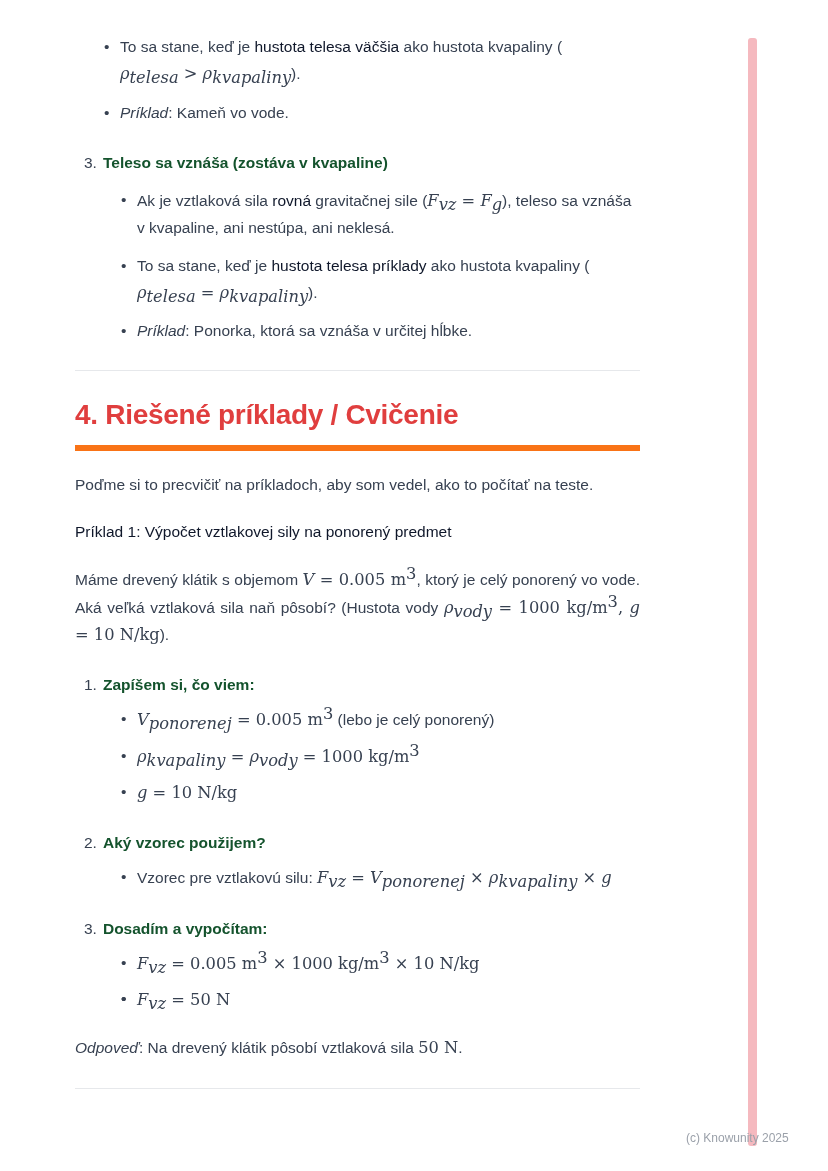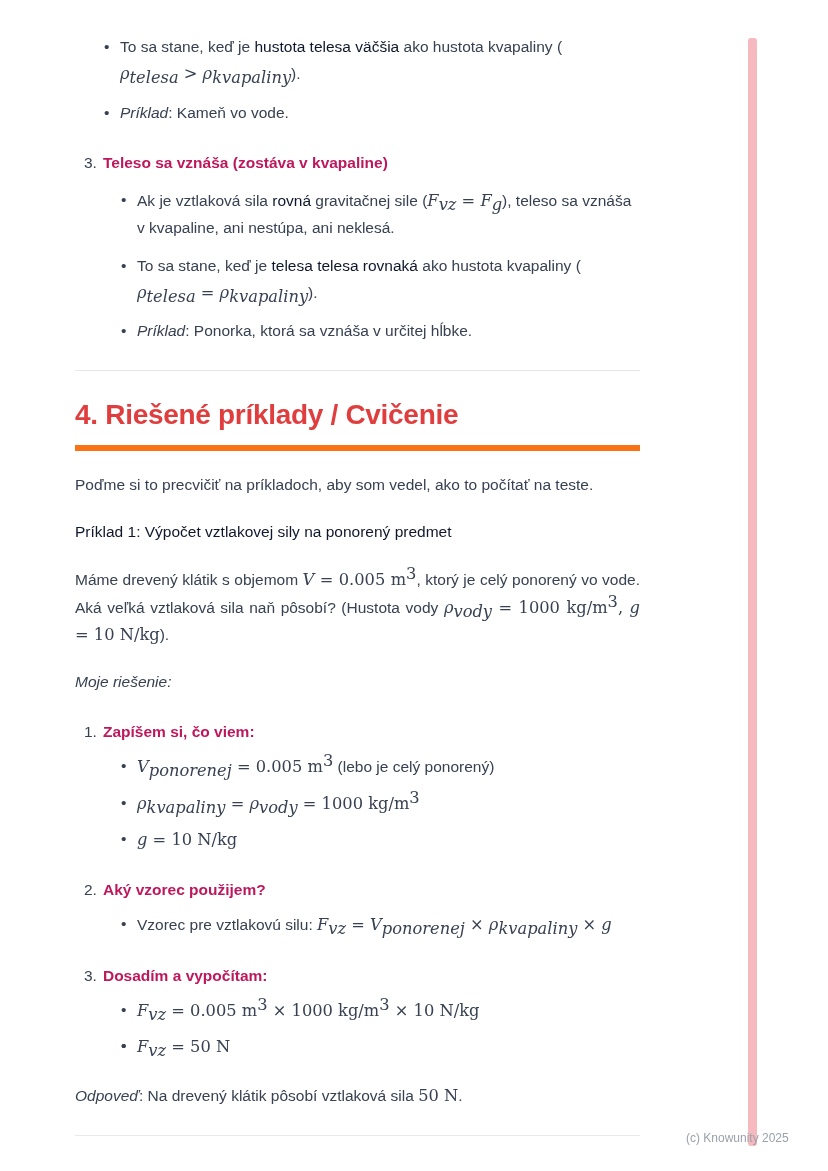--- a/index.html
+++ b/index.html
@@ -37,21 +37,21 @@
 
   
   .blist { list-style: none; }
   .top-list { margin-left: 28px; }
   .blist li { position: relative; padding-left: 17px; margin-bottom: 13px; }
   .blist li:last-child { margin-bottom: 0; }
   .marker { position: absolute; left: 1px; top: 0; }
 
   .olitem { margin-left: 9px; margin-top: 24px; }
   .oltitle .num { margin-right: 6px; }
-  .ttl { font-weight: 700; color: #be185d; }
+  .ttl { font-weight: 700; color: #14532d; }
 
   .sublist { margin-left: 36px; margin-top: 11px; }
   .sublist li { margin-bottom: 12px; }
   .sublist.tight { margin-top: 8px; }
   .sublist.tight li { margin-bottom: 9px; }
 
   
   .b { font-weight: 400; color: #0f172a; }
   .i { font-style: italic; }
   .m { font-family: "DejaVu Serif", serif; font-size: 1.05em; }
@@ -114,40 +114,39 @@
       <div class="oltitle">
         <span class="num">3.</span><span class="ttl">Teleso sa vznáša (zostáva v kvapaline)</span>
       </div>
       <ul class="blist sublist">
         <li>
           <span class="marker">•</span>
           <span class="txt"><span>Ak je vztlaková sila </span><span class="b">rovná</span><span> gravitačnej sile (</span><span class="i m">F</span><sub class="i m">vz</sub><span class="m"> = </span><span class="i m">F</span><sub class="i m">g</sub><span>), teleso sa vznáša v kvapaline, ani nestúpa, ani neklesá.</span></span>
         </li>
         <li>
           <span class="marker">•</span>
-          <span class="txt"><span>To sa stane, keď je </span><span class="b">telesa telesa rovnaká</span><span> ako hustota kvapaliny (</span><br><span class="i m">ρ</span><sub class="i m">telesa</sub><span class="m"> = </span><span class="i m">ρ</span><sub class="i m">kvapaliny</sub><span>).</span></span>
+          <span class="txt"><span>To sa stane, keď je </span><span class="b">hustota telesa príklady</span><span> ako hustota kvapaliny (</span><br><span class="i m">ρ</span><sub class="i m">telesa</sub><span class="m"> = </span><span class="i m">ρ</span><sub class="i m">kvapaliny</sub><span>).</span></span>
         </li>
         <li>
           <span class="marker">•</span>
           <span class="txt"><span class="i">Príklad</span><span>: Ponorka, ktorá sa vznáša v určitej hĺbke.</span></span>
         </li>
       </ul>
     </div>
 
     <hr class="divider">
 
     <h1 class="h-red">4. Riešené príklady / Cvičenie</h1>
 
     <p class="para">Poďme si to precvičiť na príkladoch, aby som vedel, ako to počítať na teste.</p>
 
     <p class="para b">Príklad 1: Výpočet vztlakovej sily na ponorený predmet</p>
 
     <p class="para justify"><span>Máme drevený klátik s objemom </span><span class="i m">V</span><span class="m"> = 0.005 m</span><sup class="m">3</sup><span>, ktorý je celý ponorený vo vode. Aká veľká vztlaková sila naň pôsobí? (Hustota vody </span><span class="i m">ρ</span><sub class="i m">vody</sub><span class="m"> = 1000 kg/m</span><sup class="m">3</sup><span class="m">, </span><span class="i m">g</span><span class="m"> = 10 N/kg</span><span>).</span></p>
 
-    <p class="para i">Moje riešenie:</p>
 
     <div class="steps">
 
       <div class="olitem step">
         <div class="oltitle">
           <span class="num">1.</span><span class="ttl">Zapíšem si, čo viem:</span>
         </div>
         <ul class="blist sublist tight">
           <li>
             <span class="marker">•</span>

